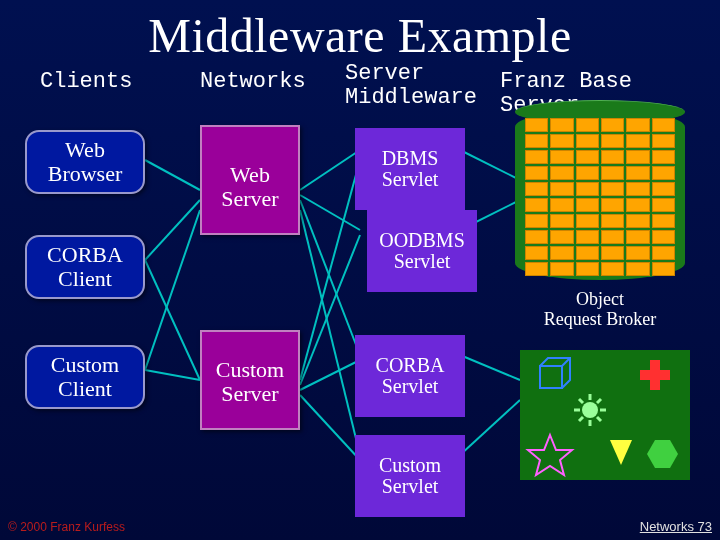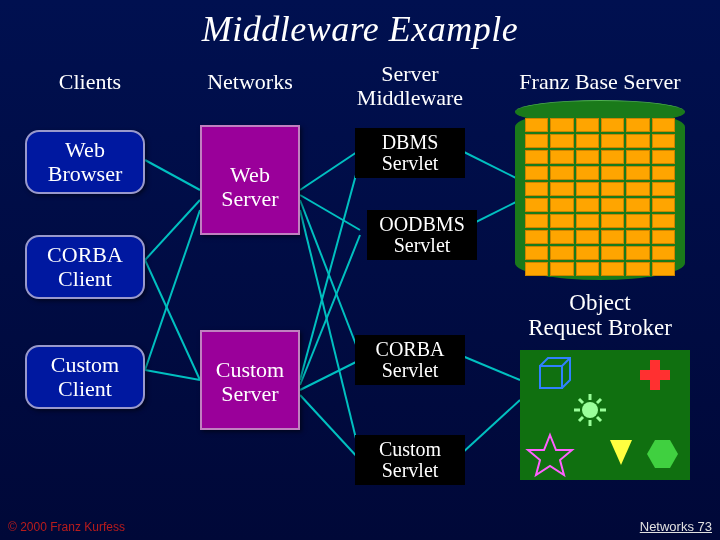--- a/index.html
+++ b/index.html
@@ -7,38 +7,38 @@
     width: 720px;
     height: 540px;
     background: linear-gradient(to bottom, #001050 0%, #000838 100%);
     font-family: "Times New Roman", serif;
     color: white;
     position: relative;
     overflow: hidden;
   }
   .title {
     text-align: center;
-    font-size: 36px;
+    font-size: 48px;
     font-weight: normal;
     padding-top: 8px;
     letter-spacing: 0.5px;
-    font-style: italic;
   }
   .diagram {
     position: absolute;
     top: 60px;
     left: 0;
     width: 720px;
     height: 440px;
   }
   .col-header {
     position: absolute;
     font-size: 22px;
-    text-align: center;
+    text-align: left;
     line-height: 1.1;
+    font-family: Liberation Mono, monospace;
   }
   .client-box {
     position: absolute;
     background: #0018a0;
     border: 2px solid #9999cc;
     border-radius: 14px;
     text-align: center;
     font-size: 22px;
     padding: 6px 4px;
     line-height: 1.1;
@@ -50,25 +50,25 @@
     border: 2px solid #c080c0;
     border-radius: 0;
     text-align: center;
     font-size: 22px;
     padding: 6px 4px;
     line-height: 1.1;
     box-shadow: 2px 2px 4px rgba(0,0,0,0.5);
   }
   .middleware-box {
     position: absolute;
-    background: #000000;
+    background: #6d28d9;
     text-align: center;
     font-size: 20px;
     line-height: 1.05;
-    padding: 4px 2px;
+    padding: 20px 2px;
   }
   .db-cylinder {
     position: absolute;
     width: 170px;
     height: 190px;
   }
   .db-body {
     position: absolute;
     top: 10px;
     width: 170px;
@@ -100,21 +100,21 @@
   .orb-box {
     position: absolute;
     background: #107010;
     width: 170px;
     height: 130px;
     text-align: center;
   }
   .orb-label {
     position: absolute;
     text-align: center;
-    font-size: 23px;
+    font-size: 18px;
     line-height: 1.1;
     width: 180px;
   }
   .footer {
     position: absolute;
     bottom: 6px;
     left: 8px;
     font-size: 12px;
     font-family: Arial, sans-serif;
     color: #b91c1c;

